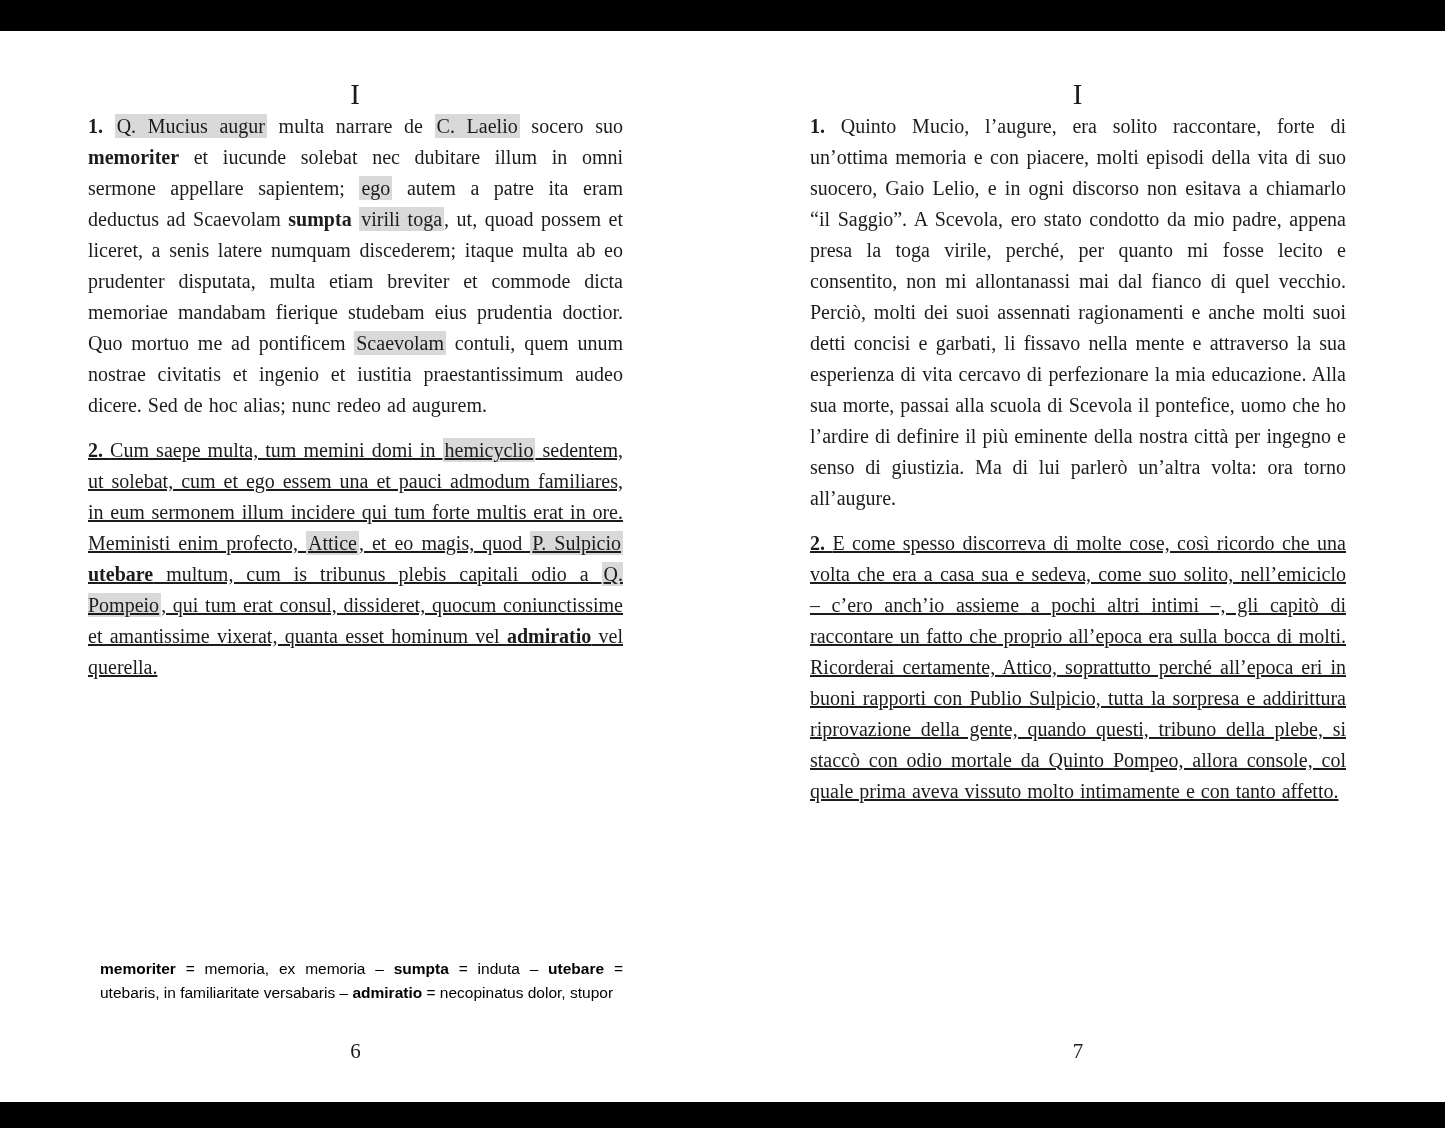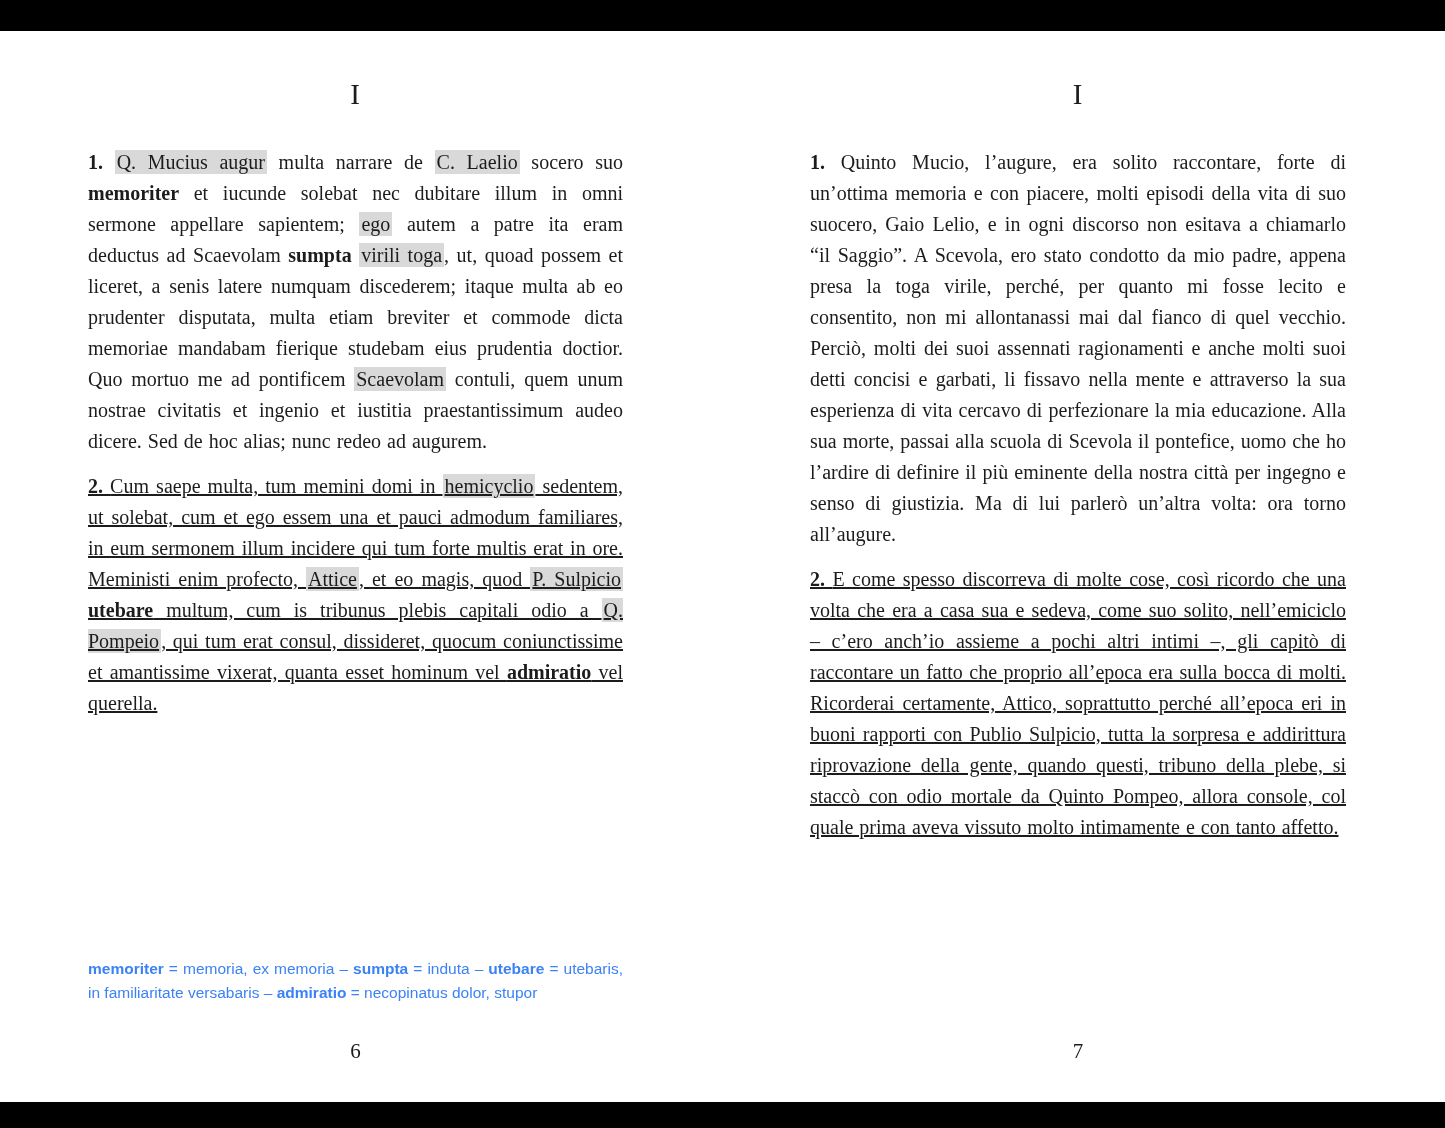--- a/index.html
+++ b/index.html
@@ -27,43 +27,42 @@
   .chap {
     margin-top: 46px;
     font-size: 29px;
     line-height: 34px;
     font-weight: 400;
     text-align: center;
     letter-spacing: 1px;
   }
 
   .para {
-    margin-top: 36px;
     font-size: 20px;
     line-height: 31px;
     text-align: justify;
     word-spacing: 1px;
   }
   .para + .para { margin-top: 14px; text-decoration: underline; }
 
   .run-normal { font-weight: 400; }
   .run-bold { font-weight: 700; }
   .run-highlight {
     background: var(--hl-color, #d9d9d9);
     padding: 1px 2px;
   }
 
   .footnote {
     position: absolute;
-    top: 926px; left: 0; right: 0;
+    top: 926px; left: 12px; right: 0;
     font-family: "Liberation Sans", sans-serif;
     font-size: 15.5px;
     line-height: 24px;
     text-align: justify;
-    color: #3b82f6;
+    color: #000000;
   }
   .footnote .run-bold { font-weight: 700; }
 
   .pagenum {
     position: absolute;
     top: 1008px; left: 0; right: 0;
     text-align: center;
     font-size: 21px;
   }
 </style>

